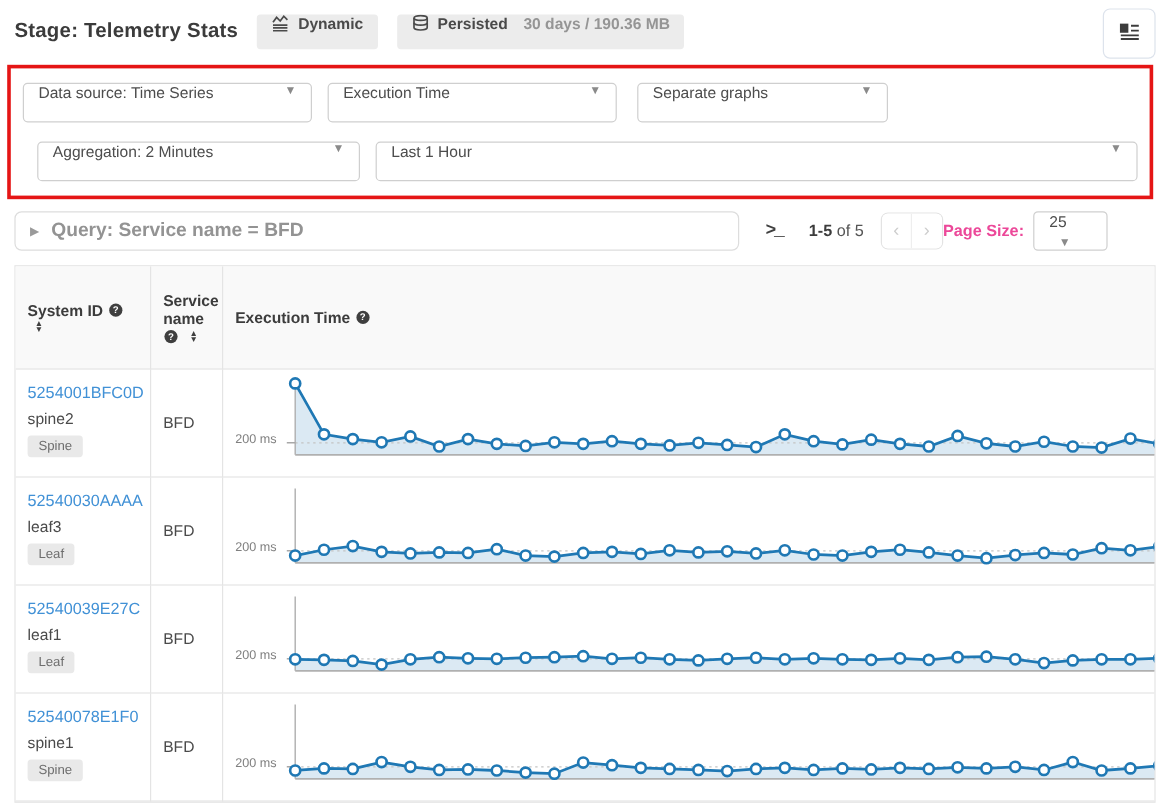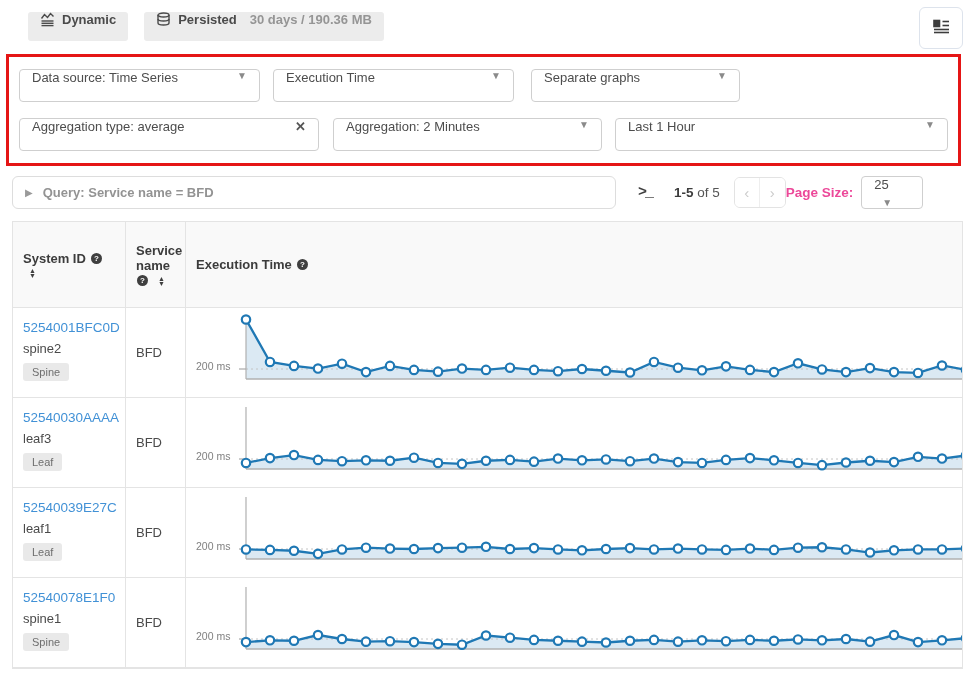--- a/index.html
+++ b/index.html
@@ -30,21 +30,21 @@
   .dd3 { width:209px; margin-left:17px; }
   .dd4 { width:300px; margin-left:2px; }
   .dd5 { width:269px; margin-left:14px; }
   .dd6 { flex:1; margin-left:13px; margin-right:2px; }
 
   
   .qrow { display:flex; align-items:center; margin:10px 12px 12px 12px; height:33px; }
   .query-box { width:604px; height:33px; border:1px solid #ddd; border-radius:6px; display:flex;
     align-items:center; padding:0 12px; cursor:pointer; }
   .query-box .tri { color:#9a9a9a; font-size:10px; margin-right:10px; }
-  .query-box .qtext { color:#939393; font-size:13px; font-weight:bold; }
+  .query-box .qtext { color:#939393; font-size:16px; font-weight:bold; }
   .term-icon { font-family:"Liberation Mono", monospace; font-weight:bold; color:#3f3f3f; font-size:15px;
     margin-left:22px; letter-spacing:-2px; cursor:pointer; }
   .range-label { font-size:13.5px; color:#3c3c3c; margin-left:22px; font-weight:bold; }
   .range-label .of { font-weight:normal; color:#555; }
   .pager { display:flex; margin-left:14px; border:1px solid #e3e3e3; border-radius:6px; overflow:hidden; height:31px; }
   .pager button { width:25px; border:none; background:#fff; color:#ccc; font-size:15px; cursor:pointer; }
   .pager button:first-child { border-right:1px solid #eee; }
   .psize-label { font-size:13.5px; font-weight:bold; color:#ec4899; }
   .psize { width:62px; margin-left:8px;flex-direction:column; }
 
@@ -72,20 +72,21 @@
   .cell-chart .ylab { position:absolute; left:10px; font-size:10.5px; color:#808080; top:52px; }
   .cell-chart svg { position:absolute; left:50px; top:5px; }
 
   
   .footer-clip { height:7px; overflow:hidden; text-align:center; color:#8a8a8a; font-size:11px; }
 </style>
 </head>
 <body>
 
 <div class="header">
+  <div class="page-title">Stage: Telemetry Stats</div>
 
   <div class="hbadge">
     <span>
       <svg width="15" height="15" viewBox="0 0 15 15" fill="none" stroke="#4a4a4a" stroke-width="1.4">
         <path d="M1.5 6.5 L4.5 2.5 L7.5 5.5 L10.5 1.5 L13.5 4.5"></path>
         <line x1="1.5" y1="9" x2="13.5" y2="9"></line>
         <line x1="1.5" y1="11.3" x2="13.5" y2="11.3"></line>
         <line x1="1.5" y1="13.6" x2="13.5" y2="13.6"></line>
       </svg>
     </span>
@@ -128,24 +129,20 @@
     <div class="dd dd2">
       <span>Execution Time</span>
       <span class="caret">▼</span>
     </div>
     <div class="dd dd3">
       <span>Separate graphs</span>
       <span class="caret">▼</span>
     </div>
   </div>
   <div class="frow">
-    <div class="dd dd4">
-      <span>Aggregation type: average</span>
-      <span class="clear-x">✕</span>
-    </div>
     <div class="dd dd5">
       <span>Aggregation: 2 Minutes</span>
       <span class="caret">▼</span>
     </div>
     <div class="dd dd6">
       <span>Last 1 Hour</span>
       <span class="caret">▼</span>
     </div>
   </div>
 </div>

